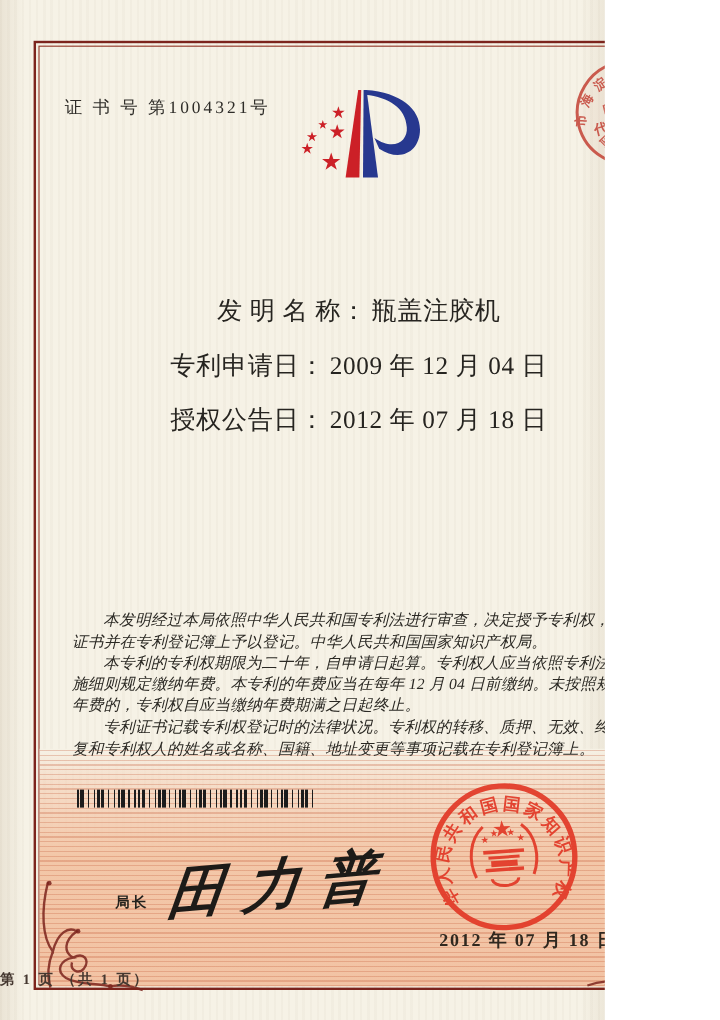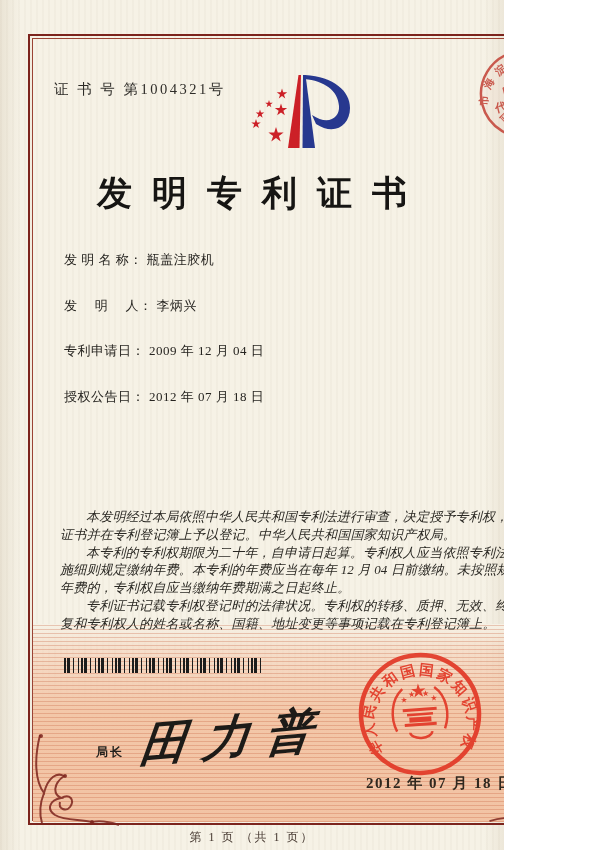--- a/index.html
+++ b/index.html
@@ -24,21 +24,21 @@
   }
   .cert-number{
     position:absolute;left:54px;top:80px;font-size:14.5px;color:#2e2c28;letter-spacing:2.5px;
   }
   .logo{position:absolute;left:246px;top:68px;}
   .title{
     position:absolute;left:0;top:170px;width:100%;text-align:center;
     font-size:35px;font-weight:bold;color:#161513;letter-spacing:20px;text-indent:20px;
   }
   .fields{position:absolute;left:64px;top:250px;width:470px;}
-  .field-row{margin-bottom:26.5px;font-size:13px;color:#262420;line-height:19px;letter-spacing:0.5px;}
+  .field-row{margin-bottom:26.5px;font-size:21px;color:#262420;line-height:19px;letter-spacing:0.5px;text-align:center;}
   .field-row .lbl{margin-right:4px;}
   .body-text{
     position:absolute;left:60px;top:508px;width:492px;
     font-size:13px;line-height:17.8px;color:#2a2823;font-style:italic;letter-spacing:0.2px;
   }
   .body-text p{margin:0;text-indent:2em;}
   .barcode{
     position:absolute;left:64px;top:658px;width:198px;height:15px;
     background:
       repeating-linear-gradient(90deg,#1c1c1c 0 2px,rgba(0,0,0,0) 2px 3px,#1c1c1c 3px 6px,rgba(0,0,0,0) 6px 9px,#1c1c1c 9px 10px,rgba(0,0,0,0) 10px 14px,#1c1c1c 14px 15px,rgba(0,0,0,0) 15px 17px);
@@ -47,22 +47,22 @@
   .signature{
     position:absolute;left:140px;top:706px;font-size:47px;color:#1d1b18;
     font-style:italic;font-weight:bold;letter-spacing:16px;
     transform:rotate(-5deg) skewX(-12deg);white-space:nowrap;
   }
   .seal{position:absolute;left:356px;top:650px;opacity:0.93;transform:rotate(-4deg);}
   .seal-date{
     position:absolute;left:366px;top:774px;font-size:15px;font-weight:bold;color:#30281f;letter-spacing:1.5px;white-space:nowrap;
   }
   .footer{
-    position:absolute;left:0;top:829px;width:100%;text-align:center;
-    font-size:12px;color:#453830;letter-spacing:2px;
+    position:absolute;left:0;top:808px;width:100%;
+    font-size:12px;color:#453830;letter-spacing:2px;font-weight:bold;
   }
   .flourish{position:absolute;}
   .fl-left{left:30px;top:731px;}
   .fl-right{left:482px;top:737px;transform:scaleX(-1);}
   .tax-stamp{position:absolute;left:476px;top:46px;transform:rotate(-14deg);opacity:0.88;}
 </style>
 </head>
 <body>
 
 <div class="page">
@@ -87,25 +87,23 @@
     <g fill="#cc2027">
       <use href="#star" transform="translate(36,26) scale(5.5)"></use>
       <use href="#star" transform="translate(23,36) scale(4)"></use>
       <use href="#star" transform="translate(35,42) scale(6.5)"></use>
       <use href="#star" transform="translate(14,46) scale(4.5)"></use>
       <use href="#star" transform="translate(10,56) scale(5)"></use>
       <use href="#star" transform="translate(30,67) scale(8)"></use>
     </g>
   </svg>
 
-  <div class="title">发明专利证书</div>
 
   <div class="fields">
     <div class="field-row"><span class="lbl">发 明 名 称：</span><span>瓶盖注胶机</span></div>
-    <div class="field-row"><span class="lbl">发　 明　 人：</span><span>李炳兴</span></div>
     <div class="field-row"><span class="lbl">专利申请日：</span><span>2009 年 12 月 04 日</span></div>
     <div class="field-row"><span class="lbl">授权公告日：</span><span>2012 年 07 月 18 日</span></div>
   </div>
 
   <div class="body-text">
     <p>本发明经过本局依照中华人民共和国专利法进行审查，决定授予专利权，颁发本证书并在专利登记簿上予以登记。中华人民共和国国家知识产权局。</p>
     <p>本专利的专利权期限为二十年，自申请日起算。专利权人应当依照专利法及其实施细则规定缴纳年费。本专利的年费应当在每年 12 月 04 日前缴纳。未按照规定缴纳年费的，专利权自应当缴纳年费期满之日起终止。</p>
     <p>专利证书记载专利权登记时的法律状况。专利权的转移、质押、无效、终止、恢复和专利权人的姓名或名称、国籍、地址变更等事项记载在专利登记簿上。</p>
   </div>
 

